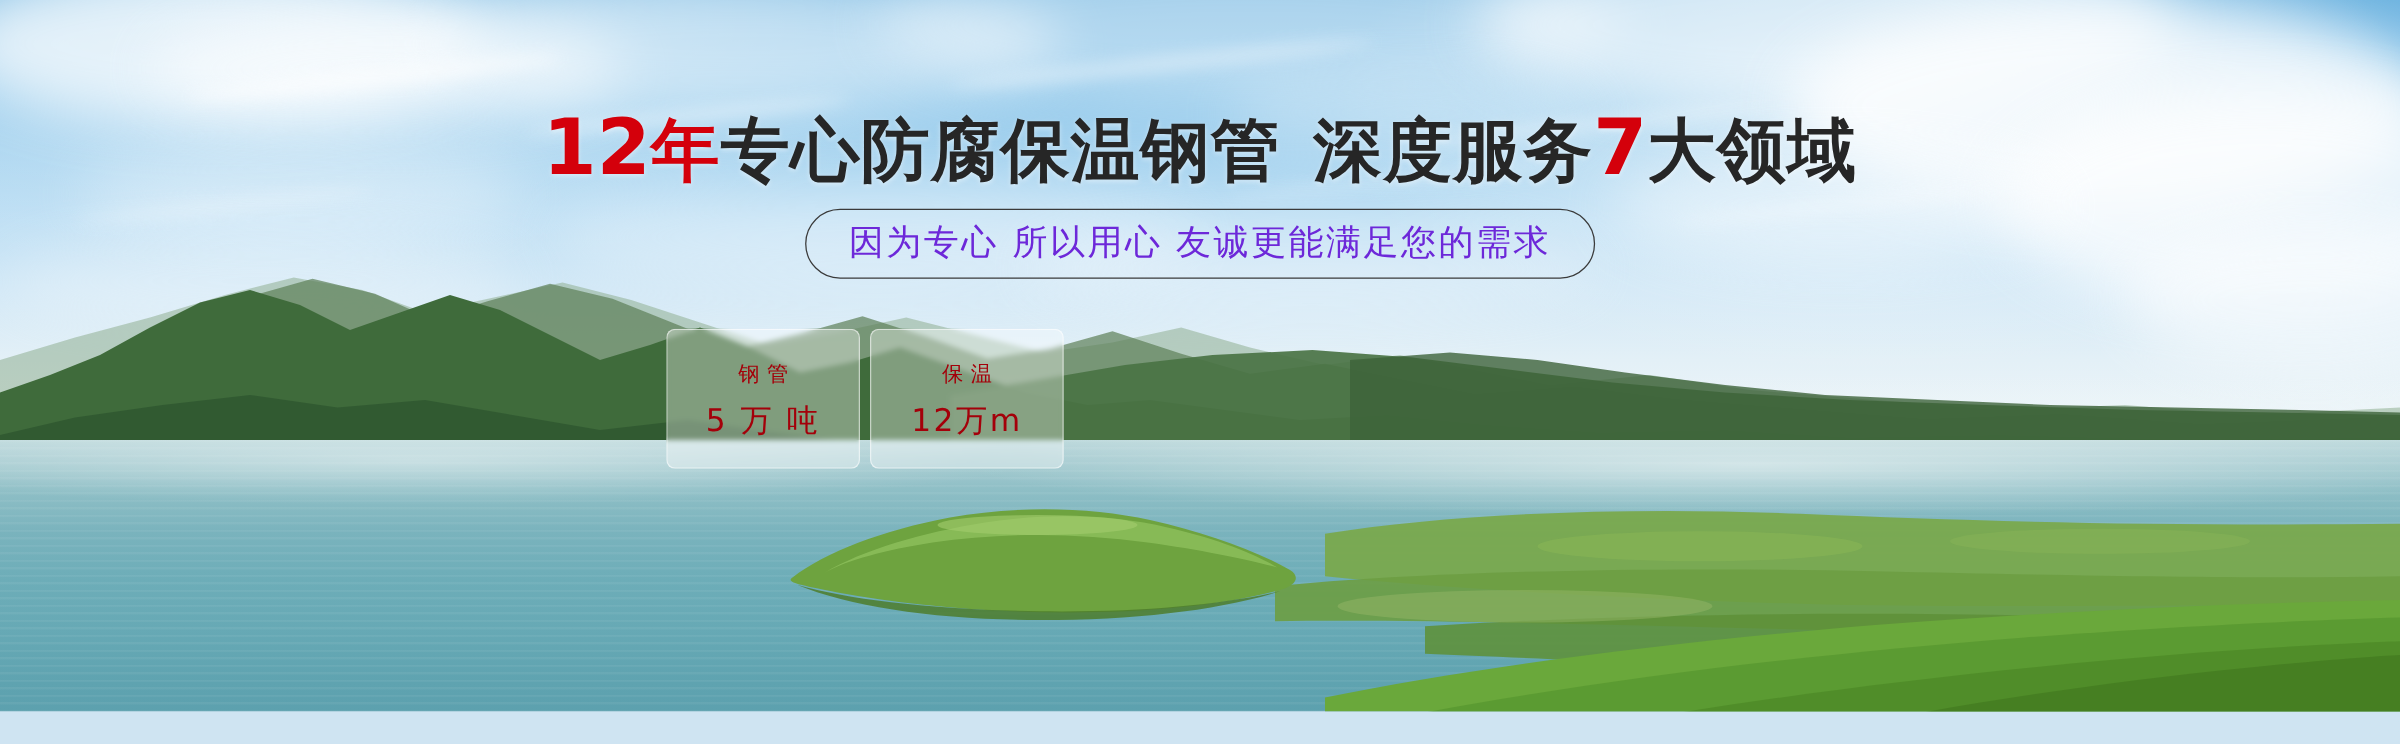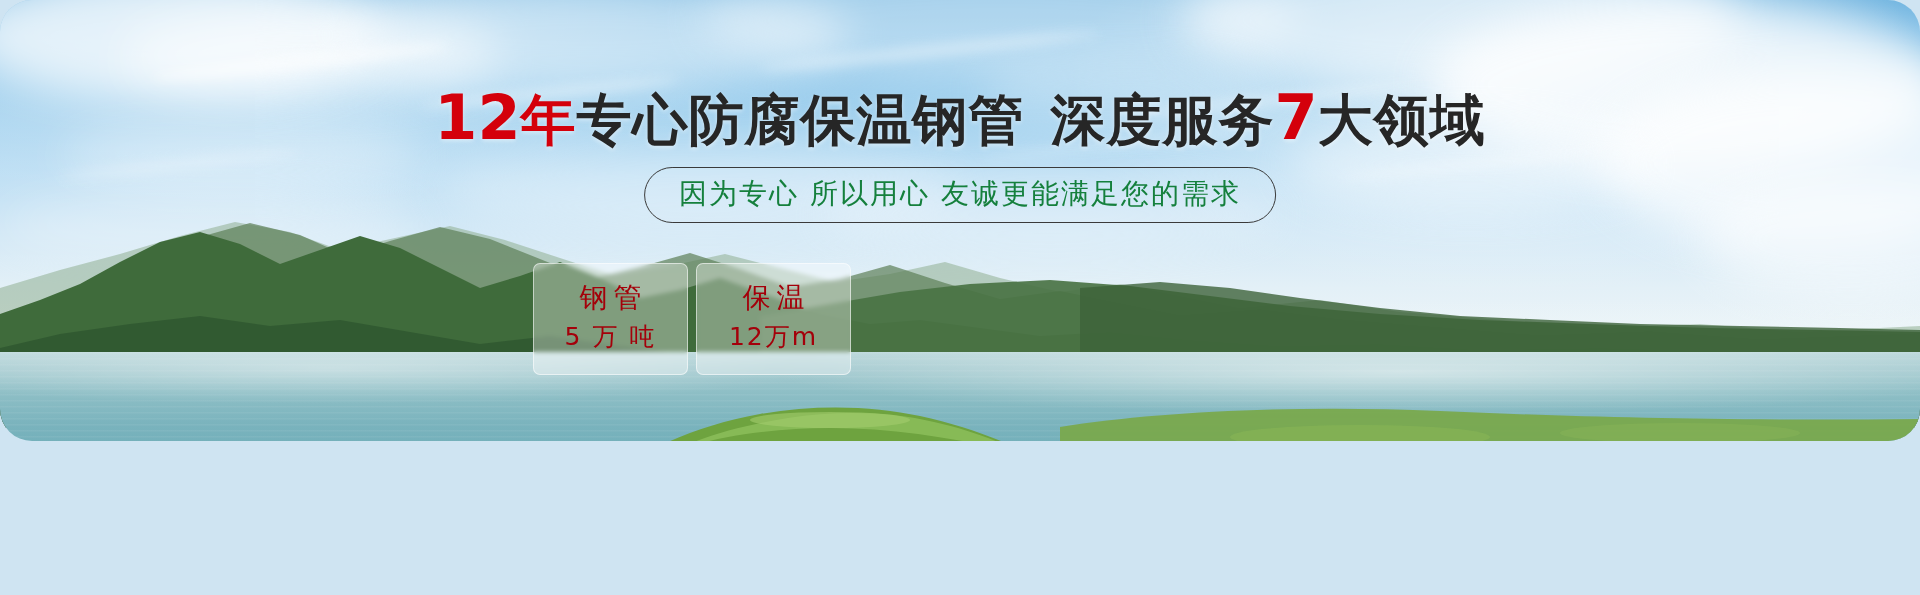--- a/index.html
+++ b/index.html
@@ -1,23 +1,22 @@
 <!DOCTYPE html>
 <html><head>
 <meta charset="utf-8">
 <style>
   * { margin:0; padding:0; box-sizing:border-box; }
   html,body { width:1920px; height:595px; overflow:hidden; }
   body { font-family:"Liberation Sans", sans-serif; background:#cfe4f2; }
 
   .banner {
     position:relative;
-    width:1920px; height:441px;
+    width:1920px; height:569px;
     overflow:hidden;
-    border-radius:32px;
   }
 
   
   .sky {
     position:absolute; left:0; top:0; width:1920px; height:400px;
     background:
       linear-gradient(to bottom,
         #6fb4e0 0%,
         #7cbce5 8%,
         #8fc7ea 18%,
@@ -137,21 +136,21 @@
   .headline .red  { color:#d4000b; }
   .headline .num  { font-size:62px; letter-spacing:0px; }
   .headline .gap  { display:inline-block; width:26px; }
 
   .subpill {
     position:absolute; left:50%; top:167px;
     transform:translateX(-50%);
     padding:9px 34px 11px 34px;
     border:1.6px solid #3a3a3a;
     border-radius:28px;
-    color:#15803d;
+    color:#6d28d9;
     font-family:"DejaVu Sans","Liberation Sans", sans-serif;
     font-size:28px;
     line-height:34px;
     letter-spacing:2px;
     white-space:nowrap;
     background:rgba(255,255,255,0.04);
   }
 
   
   .cards {
@@ -167,22 +166,22 @@
     border:1px solid rgba(255,255,255,0.55);
     display:flex;
     flex-direction:column;
     align-items:center;
     justify-content:center;
     gap:10px;
     backdrop-filter:blur(2px);
   }
   .card .c-title {
     color:#a4000a;
-    font-family:Liberation Mono, monospace;
-    font-size:28px;
+    font-family:Liberation Serif, serif;
+    font-size:17px;
     line-height:26px;
     letter-spacing:6px;
     text-indent:6px;
     white-space:nowrap;
   }
   .card .c-value {
     color:#a4000a;
     font-family:"DejaVu Sans","Liberation Sans", sans-serif;
     font-size:25px;
     line-height:28px;

